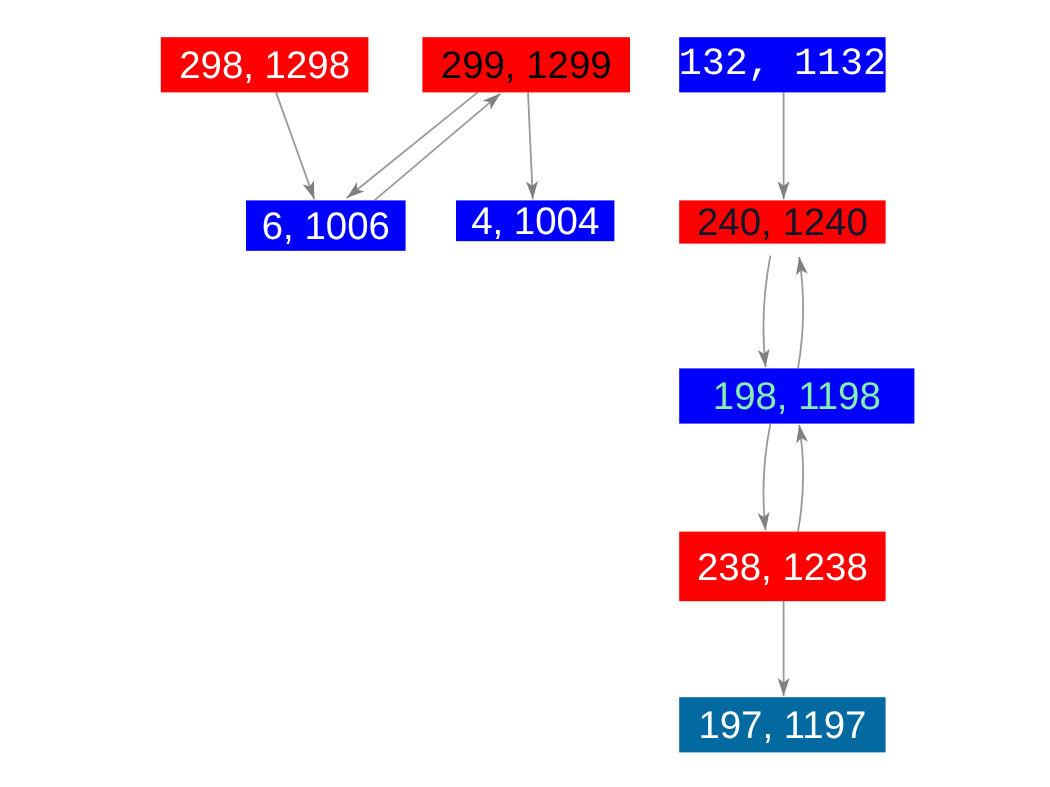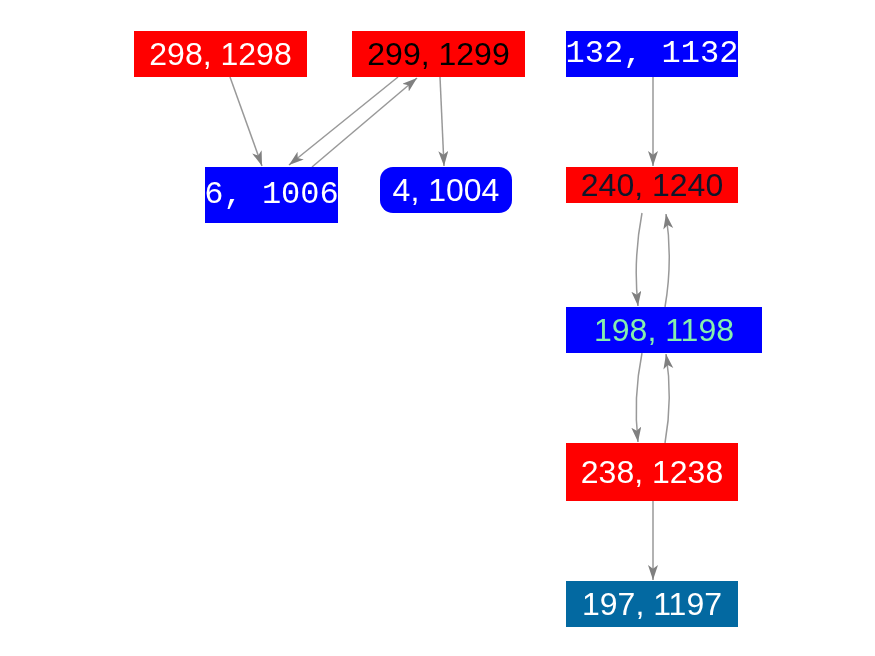--- a/index.html
+++ b/index.html
@@ -58,20 +58,20 @@
         <path d="M 665 307 Q 673 260 666 214" class="edge" stroke="#999999" marker-end="url(#arrowhead)"></path>
         <path d="M 642 353 Q 633 398 638 442" class="edge" stroke="#999999" marker-end="url(#arrowhead)"></path>
         <path d="M 665 443 Q 673 398 666 354" class="edge" stroke="#999999" marker-end="url(#arrowhead)"></path>
         <path d="M 653 489 L 653 580" class="edge" stroke="#999999" marker-end="url(#arrowhead)"></path>
       </g>
   </svg>
   <div id="node-layer">
       <div class="node" style="left: 134px; top: 31px; width: 173px; height: 46px; background: rgb(255, 0, 0); color: rgb(255, 255, 255);">298, 1298</div>
       <div class="node" style="left: 352px; top: 31px; width: 173px; height: 46px; background: rgb(255, 0, 0); color: #000000;">299, 1299</div>
       <div class="node" style="left: 566px; top: 31px; width: 172px; height: 46px; background: rgb(0, 0, 255); color: rgb(255, 255, 255); font-family: Liberation Mono, monospace;">132, 1132</div>
-      <div class="node" style="left: 205px; top: 167px; width: 133px; height: 56px; background: rgb(0, 0, 255); color: rgb(255, 255, 255); font-family: Liberation Mono, monospace;">6, 1006</div>
-      <div class="node" style="left: 380px; top: 167px; width: 132px; height: 46px; background: rgb(0, 0, 255); color: rgb(255, 255, 255); border-radius: 13px;">4, 1004</div>
+      <div class="node" style="left: 205px; top: 167px; width: 133px; height: 42px; background: rgb(0, 0, 255); color: rgb(255, 255, 255);">6, 1006</div>
+      <div class="node" style="left: 380px; top: 167px; width: 132px; height: 34px; background: rgb(0, 0, 255); color: rgb(255, 255, 255);">4, 1004</div>
       <div class="node" style="left: 566px; top: 167px; width: 172px; height: 36px; background: rgb(255, 0, 0); color: #0f172a;">240, 1240</div>
       <div class="node" style="left: 566px; top: 307px; width: 196px; height: 46px; background: rgb(0, 0, 255); color: #86efac;">198, 1198</div>
       <div class="node" style="left: 566px; top: 443px; width: 172px; height: 58px; background: rgb(255, 0, 0); color: rgb(255, 255, 255);">238, 1238</div>
       <div class="node" style="left: 566px; top: 581px; width: 172px; height: 46px; background: #0369a1; color: rgb(255, 255, 255);">197, 1197</div>
     </div>
 </div>
 
 </body></html>

